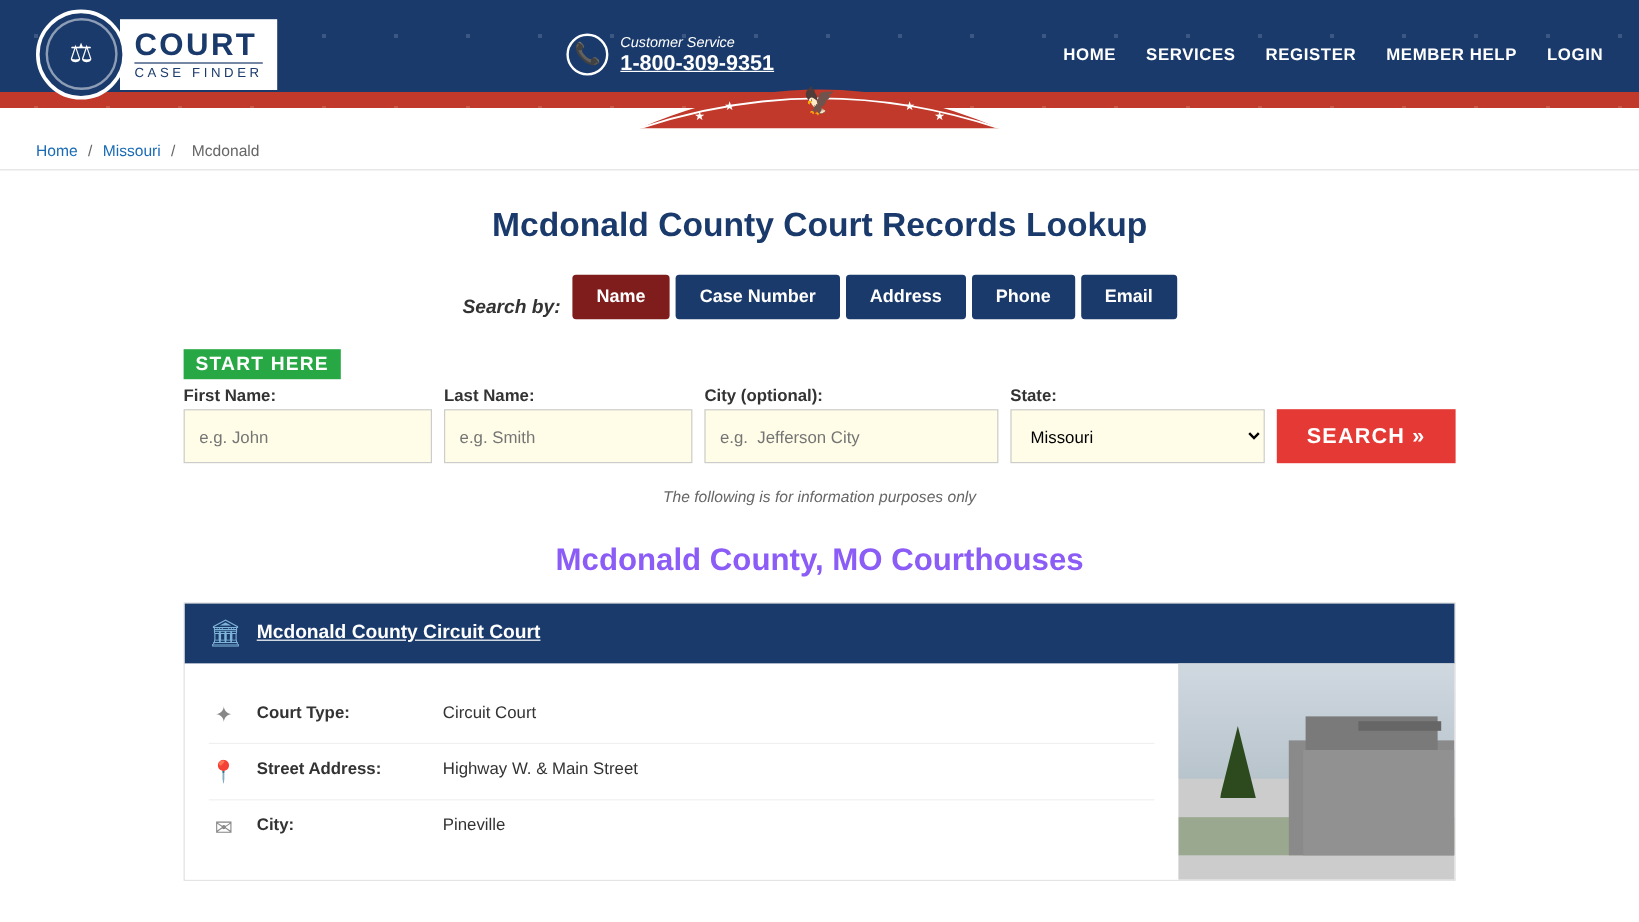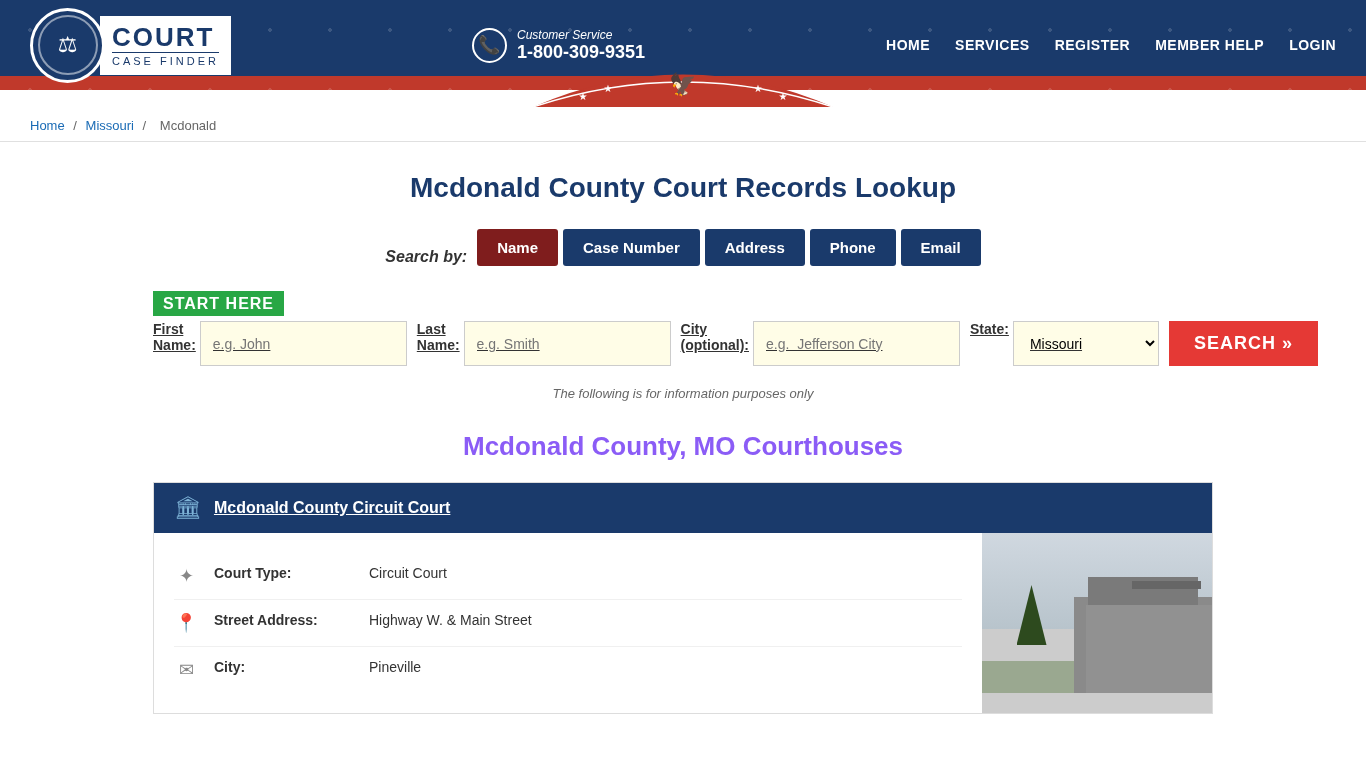--- a/index.html
+++ b/index.html
@@ -86,21 +86,21 @@
       width: 35px;
       height: 35px;
       border: 2px solid #fff;
       border-radius: 50%;
       display: flex;
       align-items: center;
       justify-content: center;
       font-size: 18px;
     }
     .cs-text { font-style: italic; font-size: 12px; }
-    .cs-phone { font-size: 18px; font-weight: bold; }
+    .cs-phone { font-size: 18px; font-weight: bold; text-decoration: underline; }
     .main-nav {
       display: flex;
       gap: 25px;
       align-items: center;
     }
     .main-nav a {
       color: #fff;
       text-decoration: none;
       font-size: 14px;
       font-weight: bold;
@@ -175,23 +175,22 @@
 
     
     .form-row {
       display: flex;
       align-items: flex-end;
       gap: 10px;
       margin-bottom: 15px;
     }
     .form-group {
       display: flex;
-      flex-direction: row;
+      flex-direction: column;
       gap: 4px;
-      text-decoration: underline;
     }
     .form-group label {
       font-size: 14px;
       font-weight: bold;
       color: #333;
     }
     .form-group input, .form-group select {
       padding: 10px 12px;
       border: 1px solid #ccc;
       font-size: 14px;

